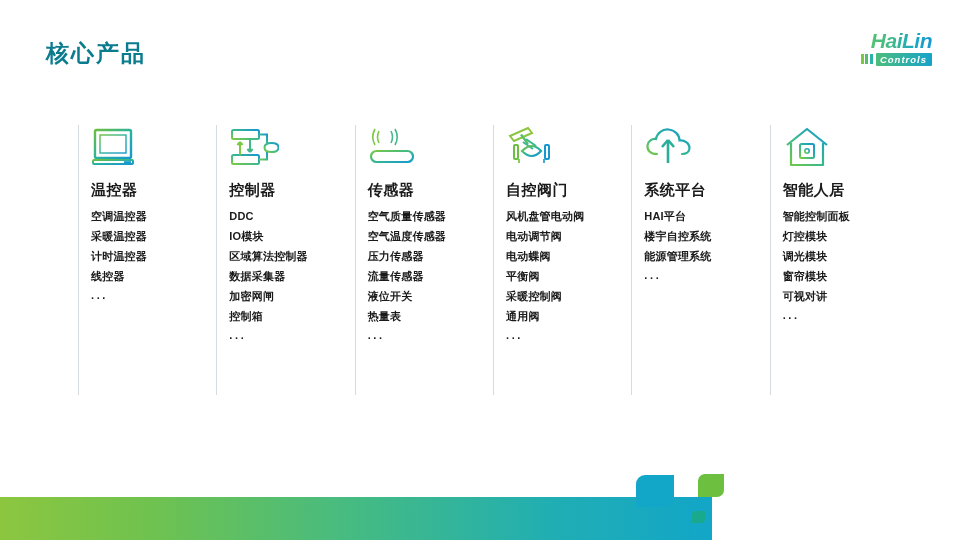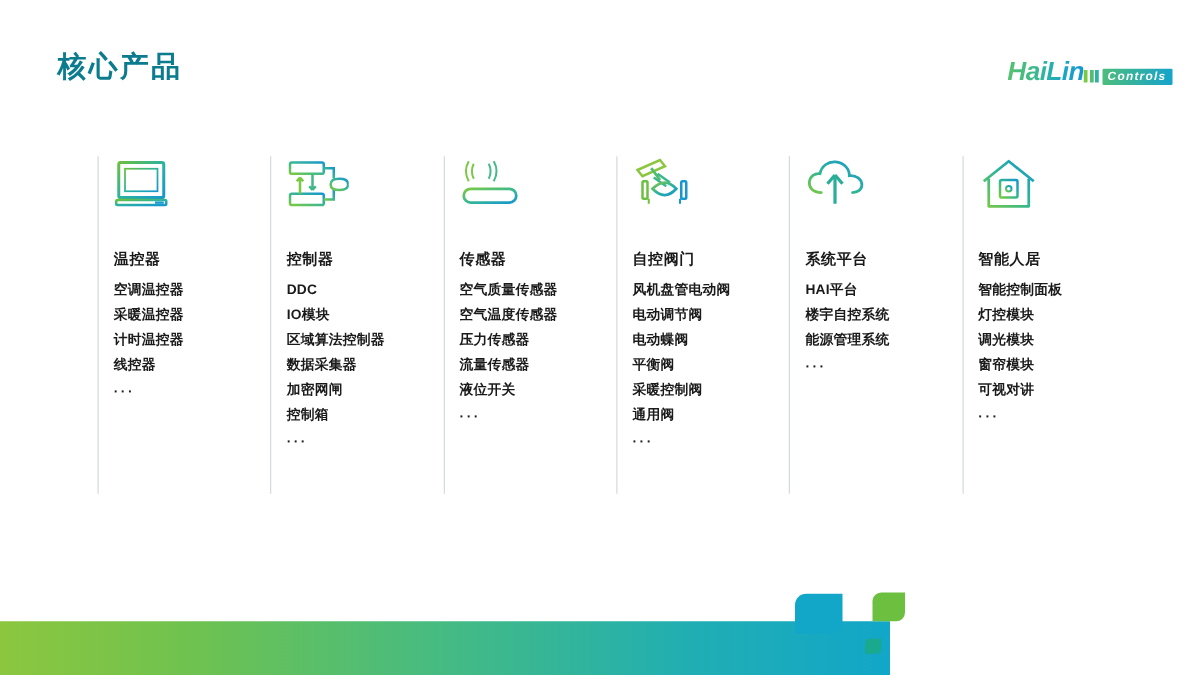--- a/index.html
+++ b/index.html
@@ -21,21 +21,21 @@
     left:46px; top:38px;
     font-size:23px;
     font-weight:bold;
     color:#0b7b8e;
     letter-spacing:2px;
   }
   #logo {
     position:absolute;
     right:28px; top:28px;
     width:120px; height:40px;
-    display:flex; flex-direction:row;
+    display:flex; flex-direction:column;
     align-items:flex-end; justify-content:center;
   }
   #logo-wordmark {
     font-size:21px;
     font-weight:bold;
     font-style:italic;
     letter-spacing:-0.5px;
     line-height:1;
     background:linear-gradient(90deg,#56c271 0%,#3fb98a 35%,#1ba8c4 70%,#1697cf 100%);
     -webkit-background-clip:text;
@@ -75,22 +75,22 @@
   }
   .col:first-child { border-left:1px solid #d6dbdf; }
 
   .col-icon {
     height:56px;
     display:flex; align-items:flex-start;
   }
   .col-icon svg { display:block; }
 
   .col-title {
-    margin-top:18px;
-    font-size:12px;
+    margin-top:0;
+    font-size:15px;
     font-weight:bold;
     color:#1a1a1a;
     letter-spacing:0.5px;
     white-space:nowrap;
   }
   .col-list {
     margin-top:6px;
     list-style:none;
   }
   .col-list li {
@@ -237,20 +237,21 @@
           <rect x="3" y="26" width="42" height="11" rx="5.5" fill="none" stroke="url(#g3)" stroke-width="2.2"></rect>
         </svg>
       </div>
       <div class="col-title">传感器</div>
       <ul class="col-list">
         <li>空气质量传感器</li>
         <li>空气温度传感器</li>
         <li>压力传感器</li>
         <li>流量传感器</li>
         <li>液位开关</li>
+        <li>热量表</li>
         <li class="ellipsis">···</li>
       </ul>
     </div>
 
     <div class="col">
       <div class="col-icon">
         <svg width="52" height="48" viewBox="0 0 52 48">
           <defs>
               <linearGradient id="g4" x1="0" y1="0" x2="1" y2="1">
             <stop offset="0%" stop-color="#8cc63f"></stop>

